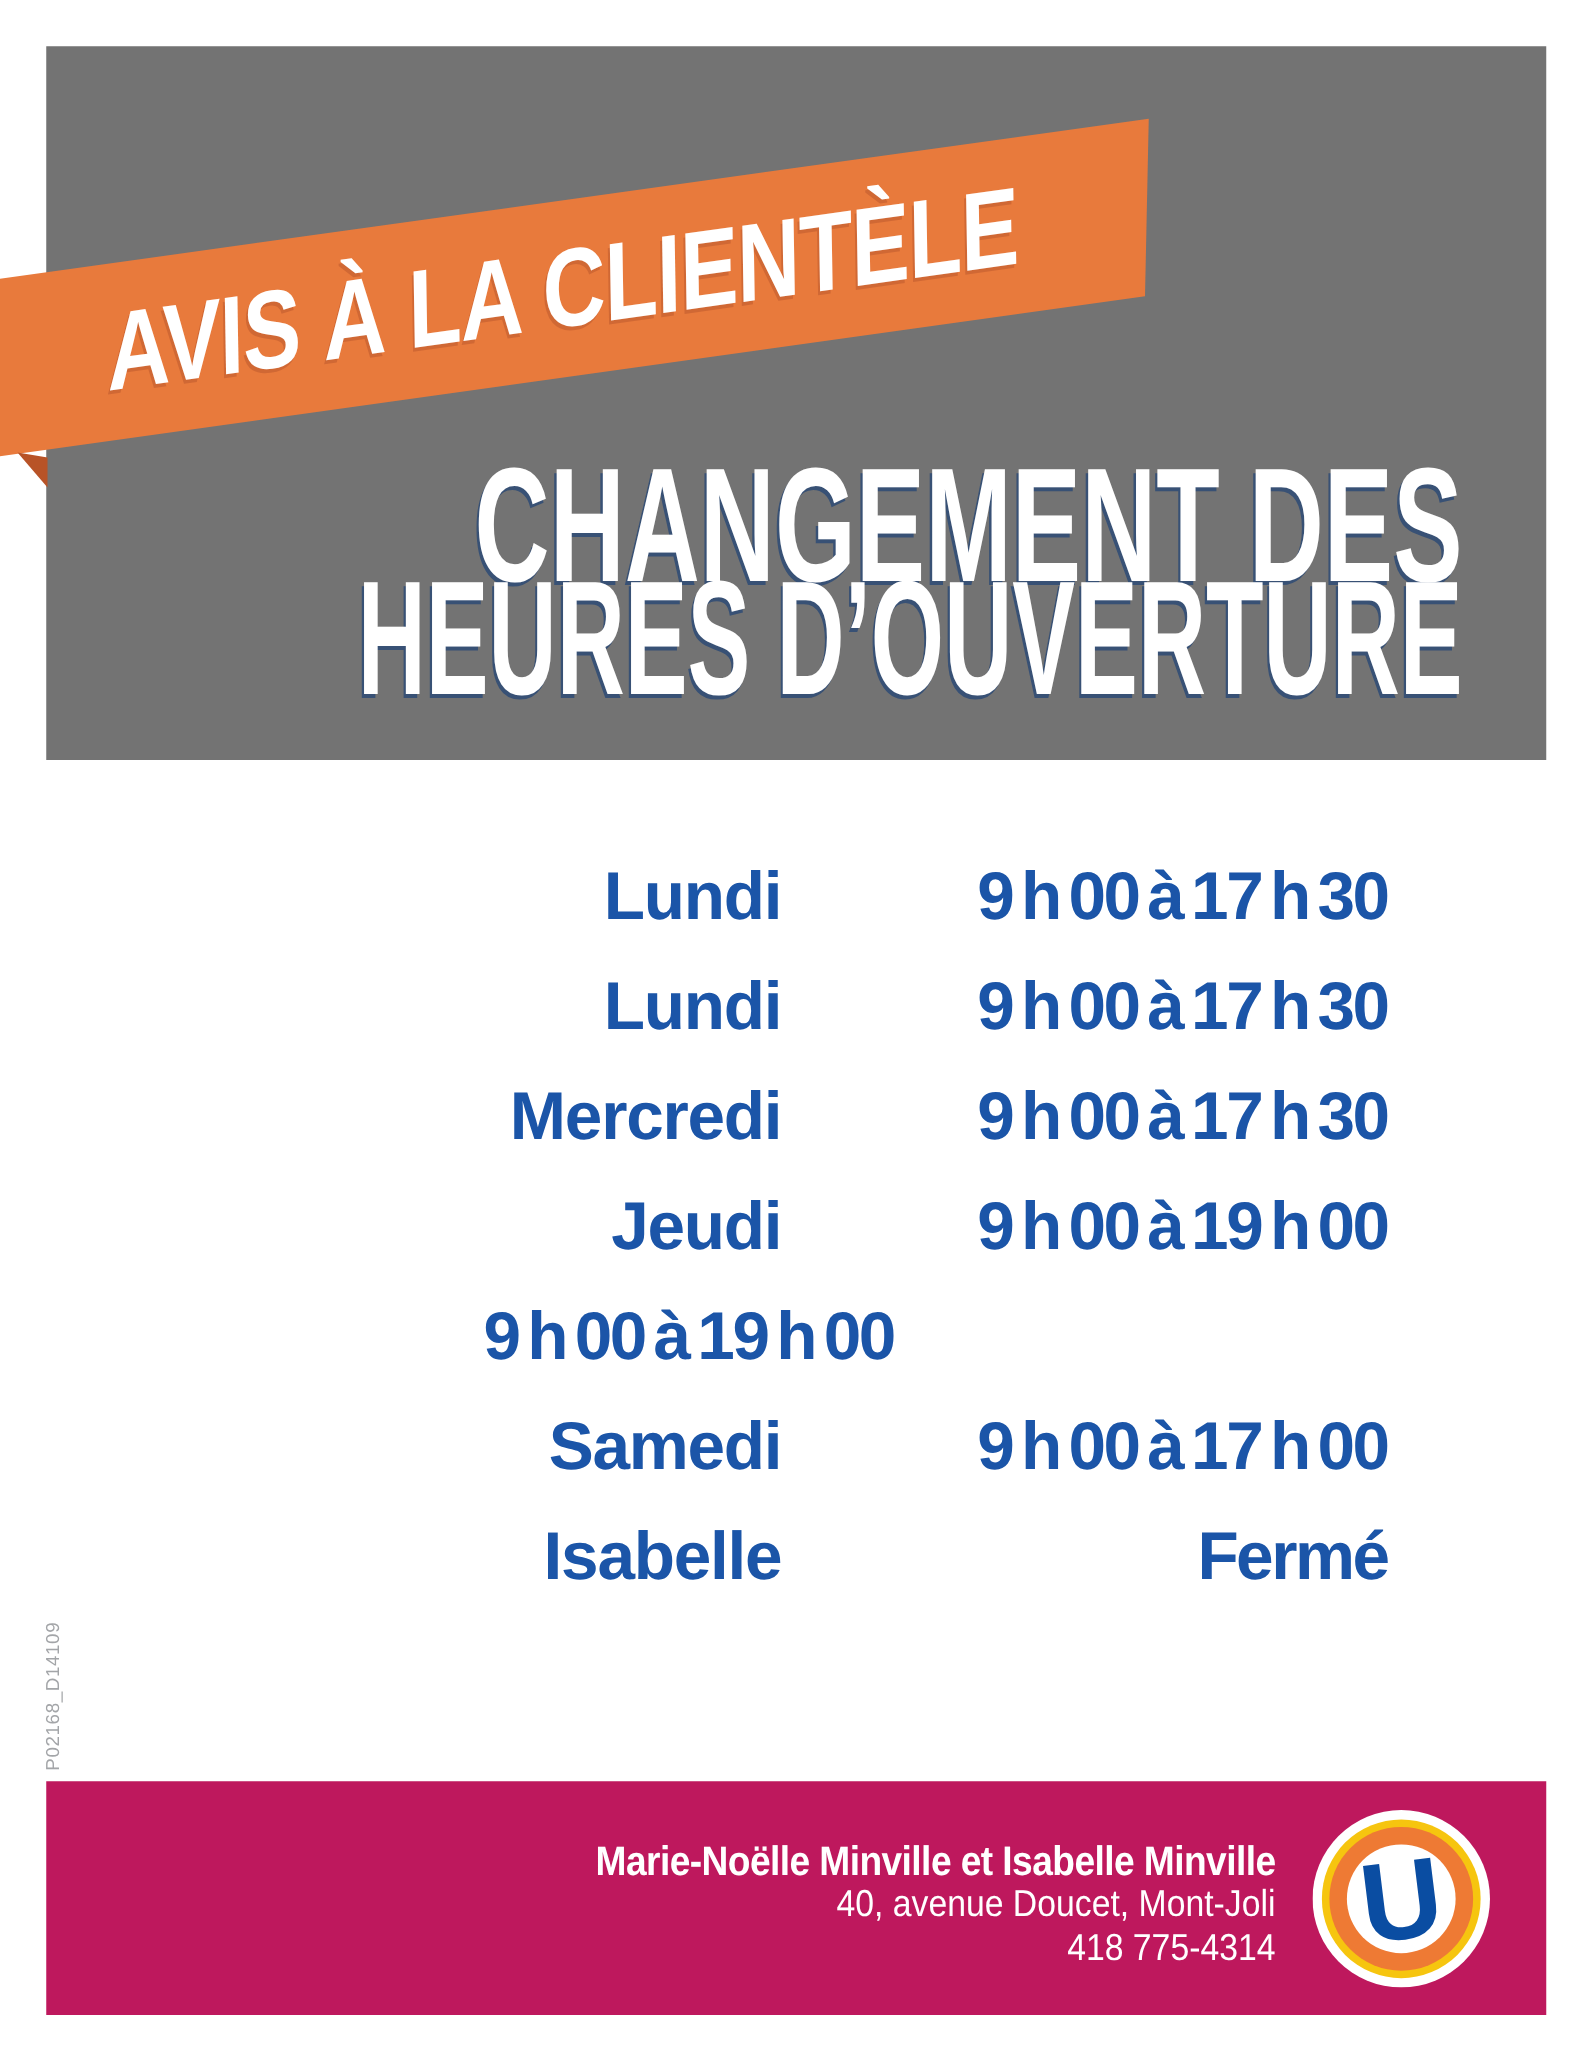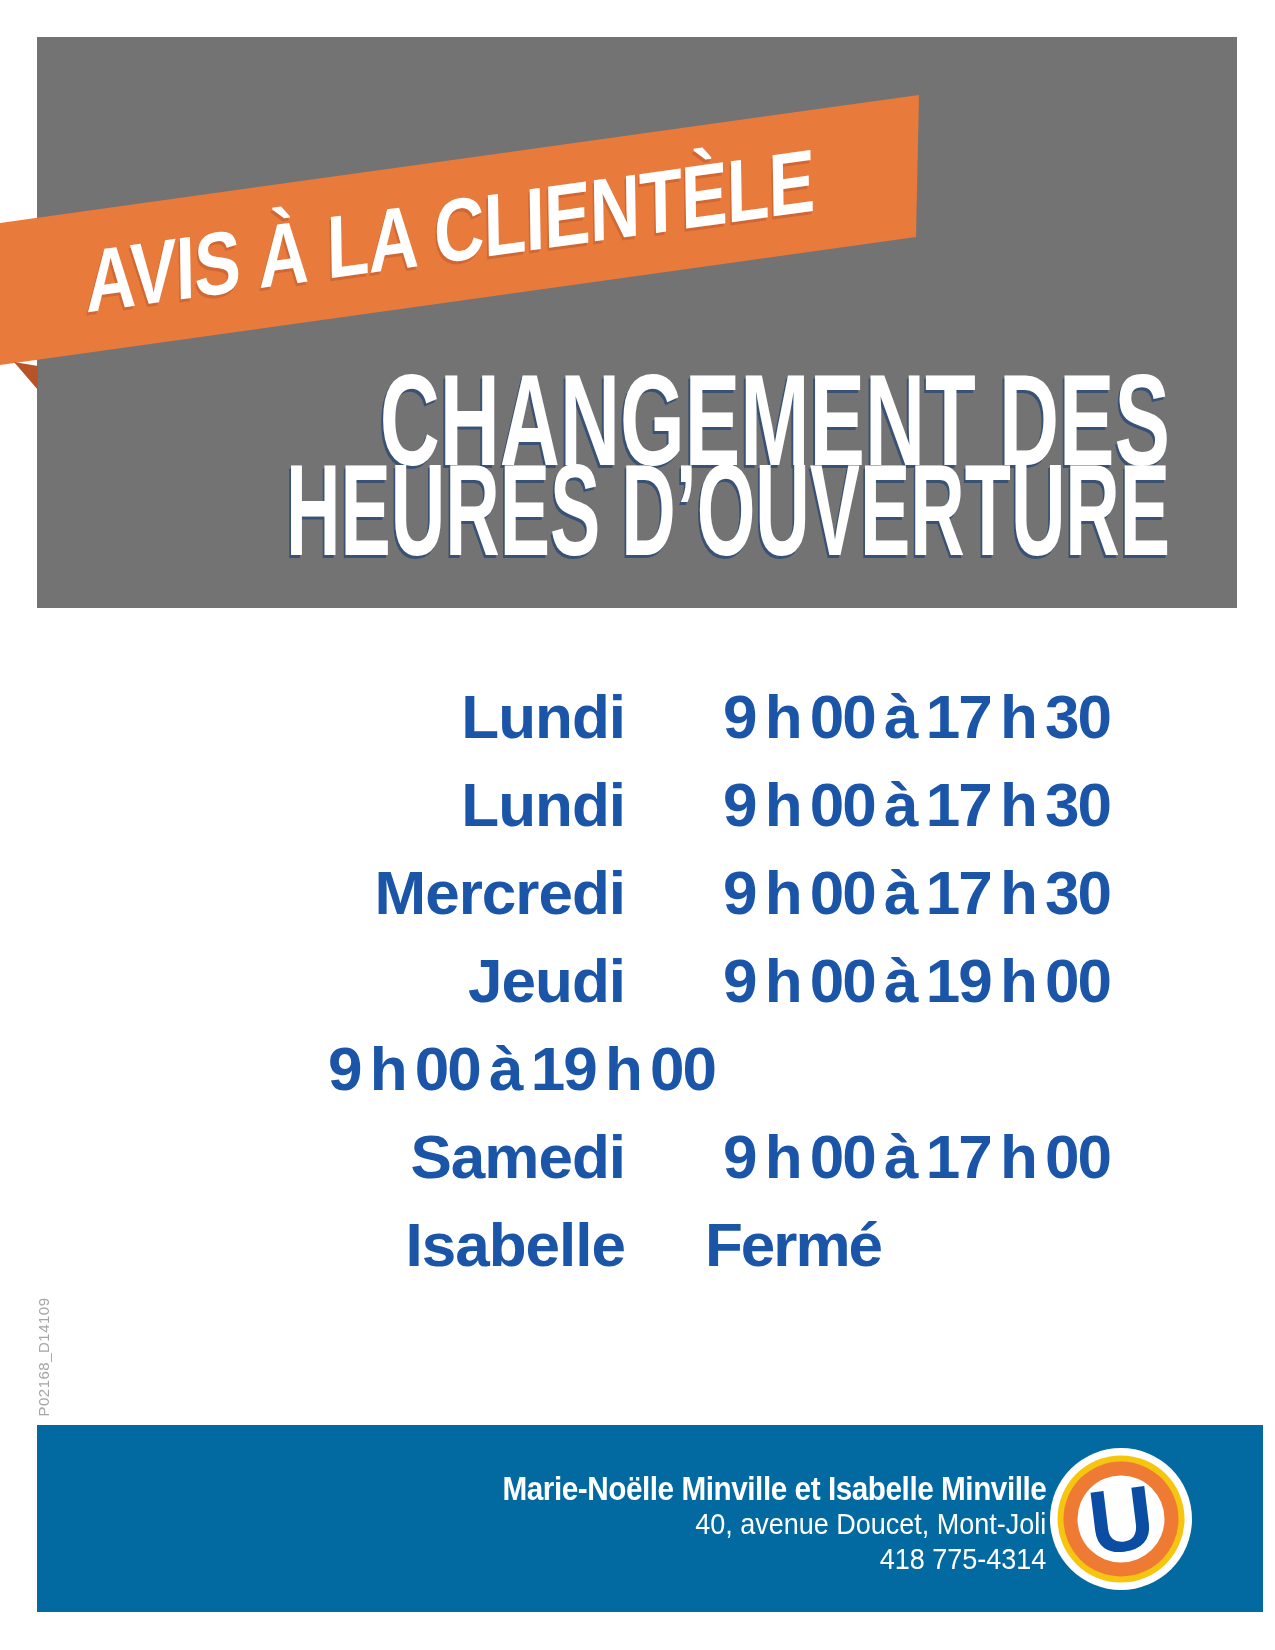--- a/index.html
+++ b/index.html
@@ -67,45 +67,44 @@
     position: absolute;
     left: 230px; top: 673px;
     width: 880px;
     color: #1B55A8;
     font-weight: bold;
   }
   .schedule .row {
     display: flex;
     height: 88px;
     line-height: 88px;
-    font-size: 62px;
+    font-size: 54px;
   }
   .schedule .day {
     width: 395px;
     text-align: right;
     letter-spacing: -1px;
     white-space: nowrap;
   }
   .schedule .hours {
     width: 405px;
     margin-left: 80px;
     text-align: right;
     letter-spacing: -2px;
     word-spacing: -6px;
     white-space: nowrap;
   }
-  .schedule .hours.right { text-align: left; }
+  .schedule .hours.right { text-align: right; }
 
   
   .footer-panel {
     position: absolute;
     left: 37px; top: 1425px;
     width: 1200px; height: 187px;
-    background: #0369a1;
-    padding-left: 26px;
+    background: #be185d;
   }
   .footer-contact {
     position: absolute;
     right: 217px; top: 46px;
     text-align: right;
     color: #ffffff;
     transform: scaleX(0.9);
     transform-origin: 100% 0;
     white-space: nowrap;
   }

